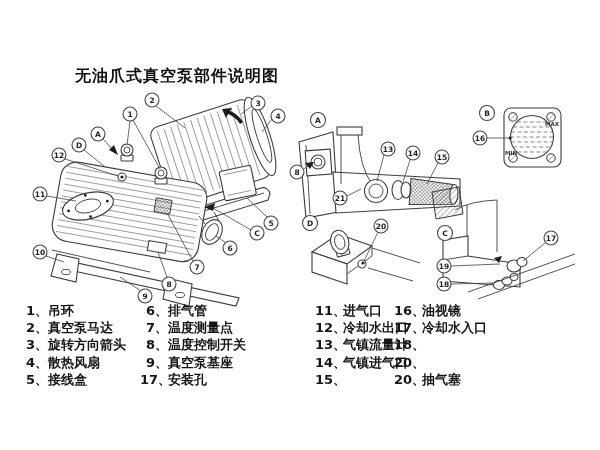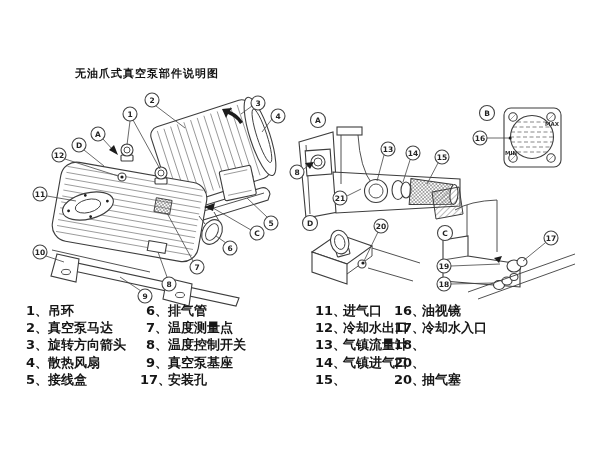--- a/index.html
+++ b/index.html
@@ -1,18 +1,18 @@
 <!DOCTYPE html>
 <html><head>
 <meta charset="utf-8">
 <style>
   html,body{margin:0;padding:0;background:#fff;}
   .canvas{position:relative;width:600px;height:450px;background:#fff;overflow:hidden;
           font-family:"DejaVu Sans",sans-serif;}
-  .title{position:absolute;left:75px;top:66px;font-size:11px;font-weight:bold;
+  .title{position:absolute;left:75px;top:66px;font-size:16px;font-weight:bold;
          color:#111;letter-spacing:1px;white-space:nowrap;}
   svg{position:absolute;left:0;top:0;}
   .lnf{fill:#fff;stroke:#3d3d3d;stroke-width:1.1;}
   .ln2{fill:none;stroke:#3d3d3d;stroke-width:0.9;}
   .thin{fill:none;stroke:#555;stroke-width:0.55;}
   .ld{stroke:#444;stroke-width:0.8;fill:none;}
   .cc{fill:#fff;stroke:#444;stroke-width:1.1;}
   .ct{font-size:7.5px;font-weight:bold;fill:#222;text-anchor:middle;}
   .tinytxt{font-size:5.5px;fill:#333;font-weight:bold;}
   .blk{fill:#1c1c1c;stroke:none;}

